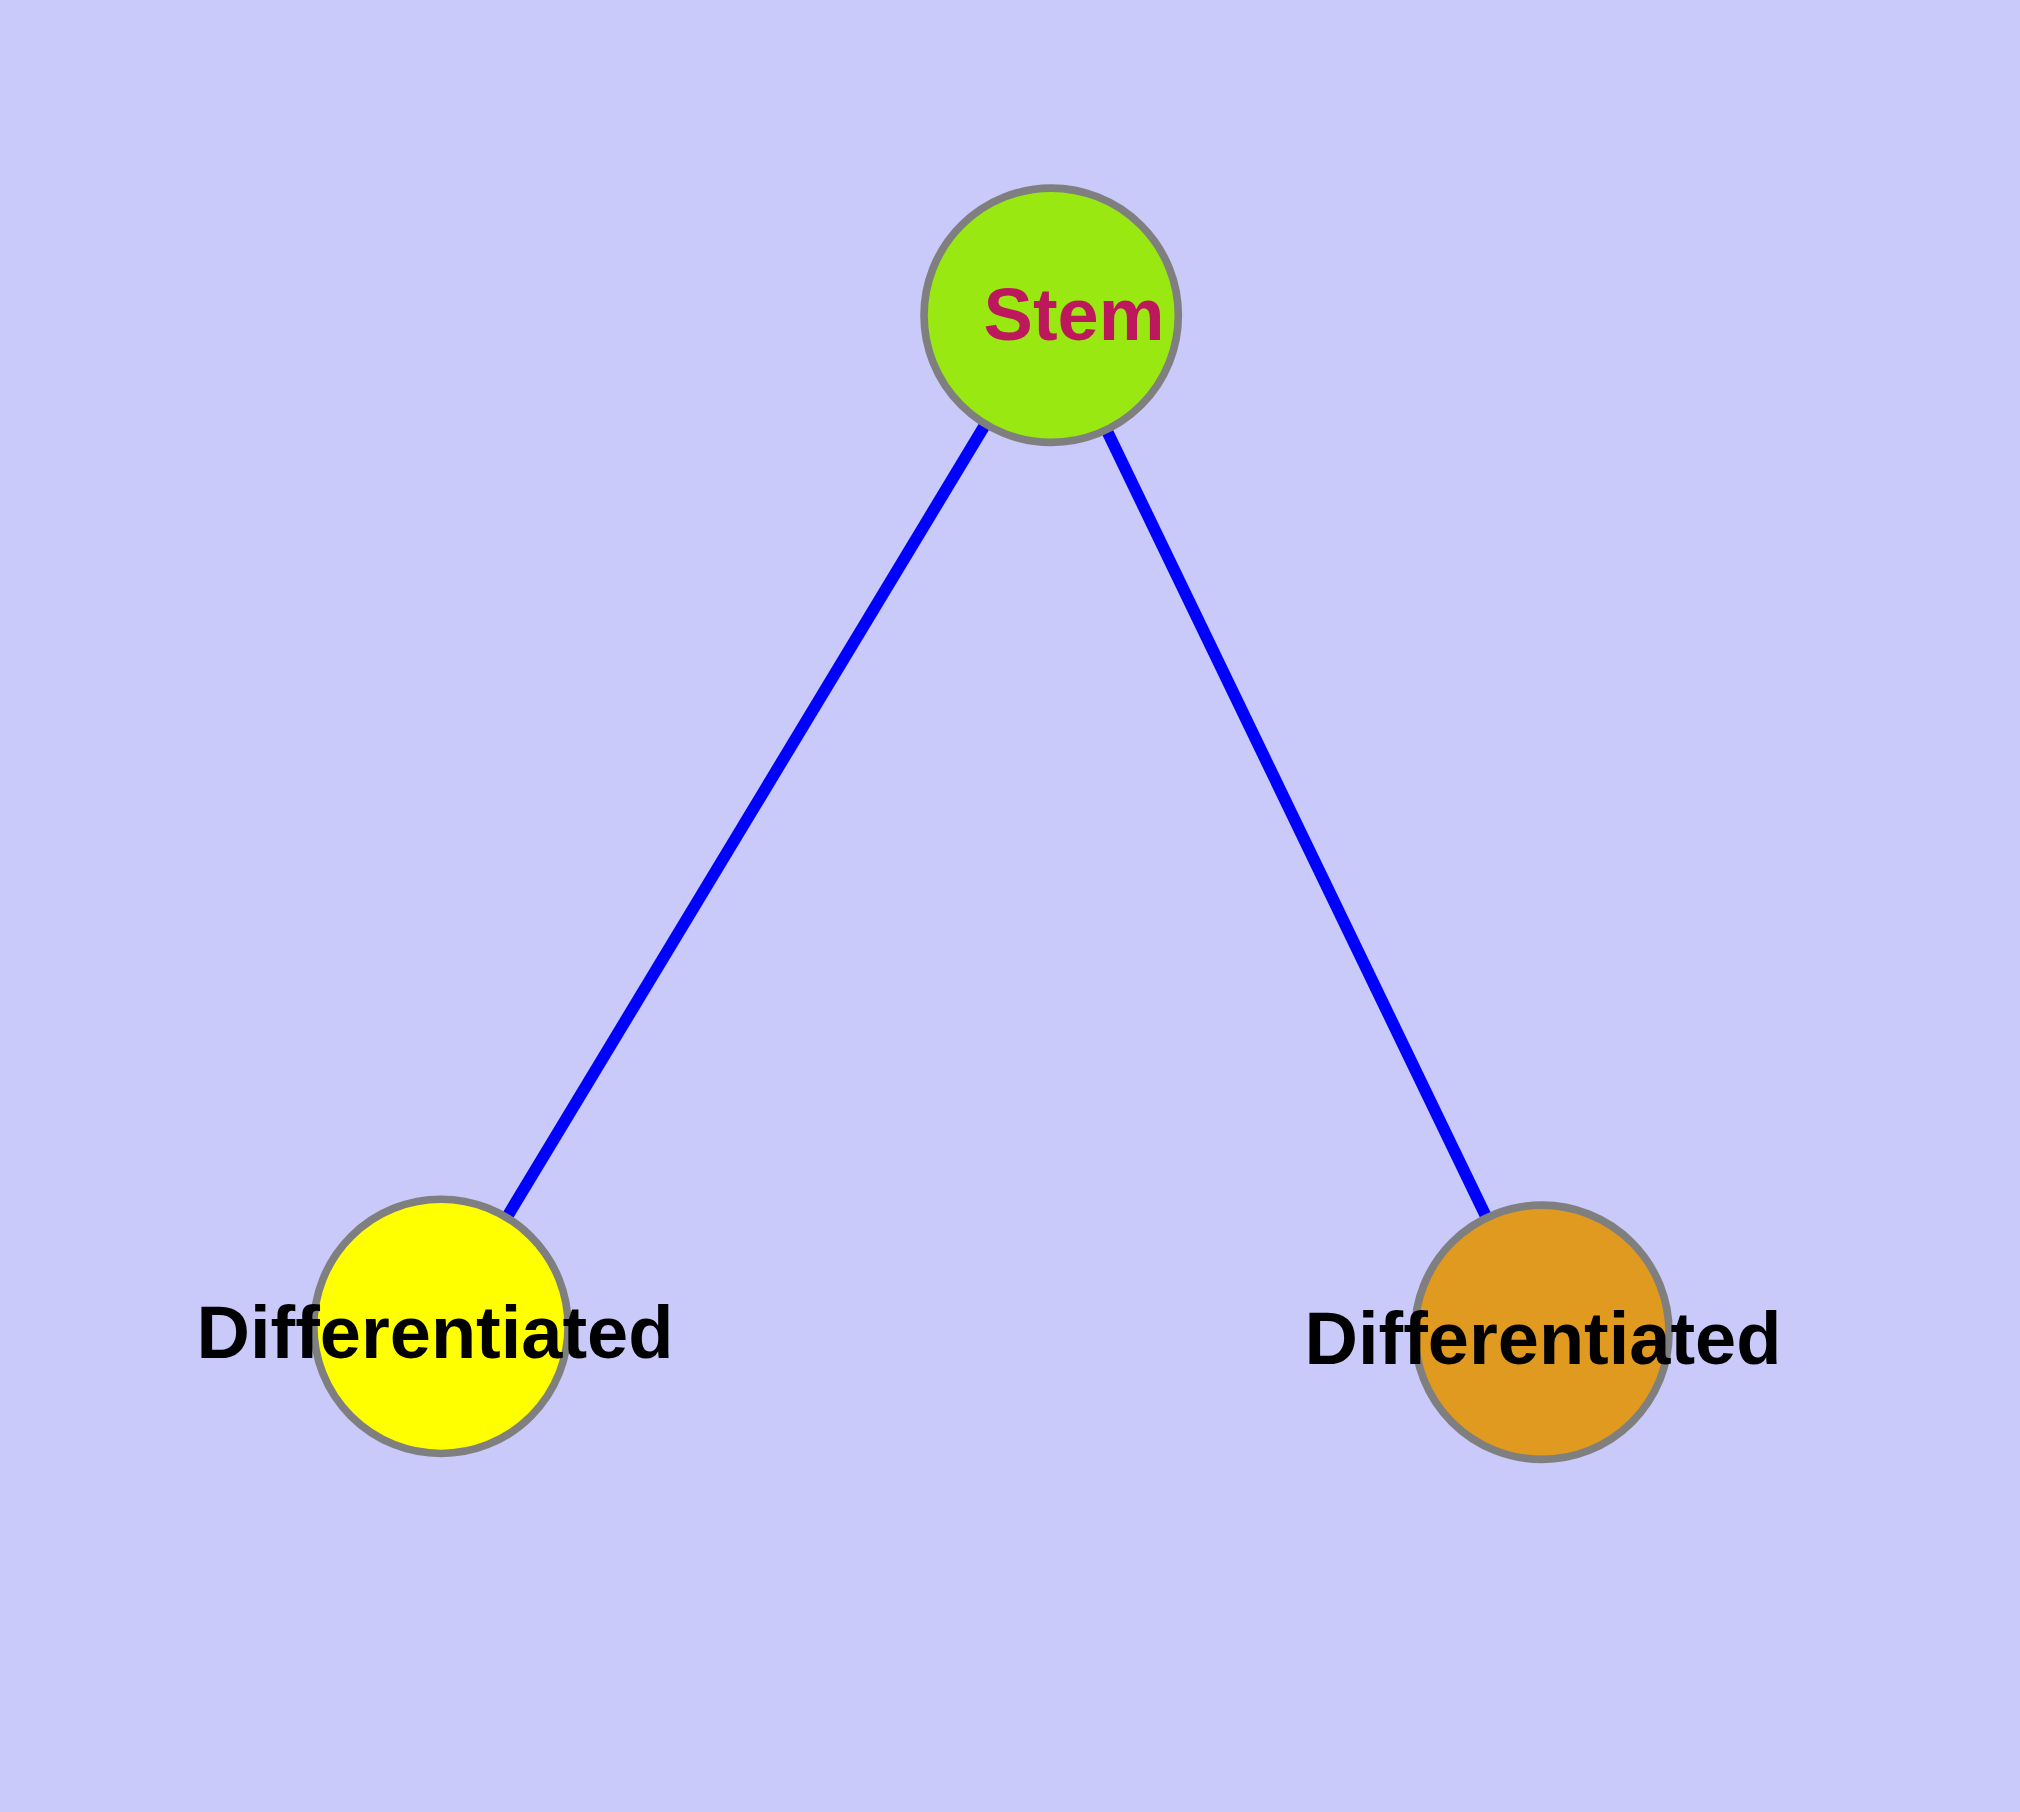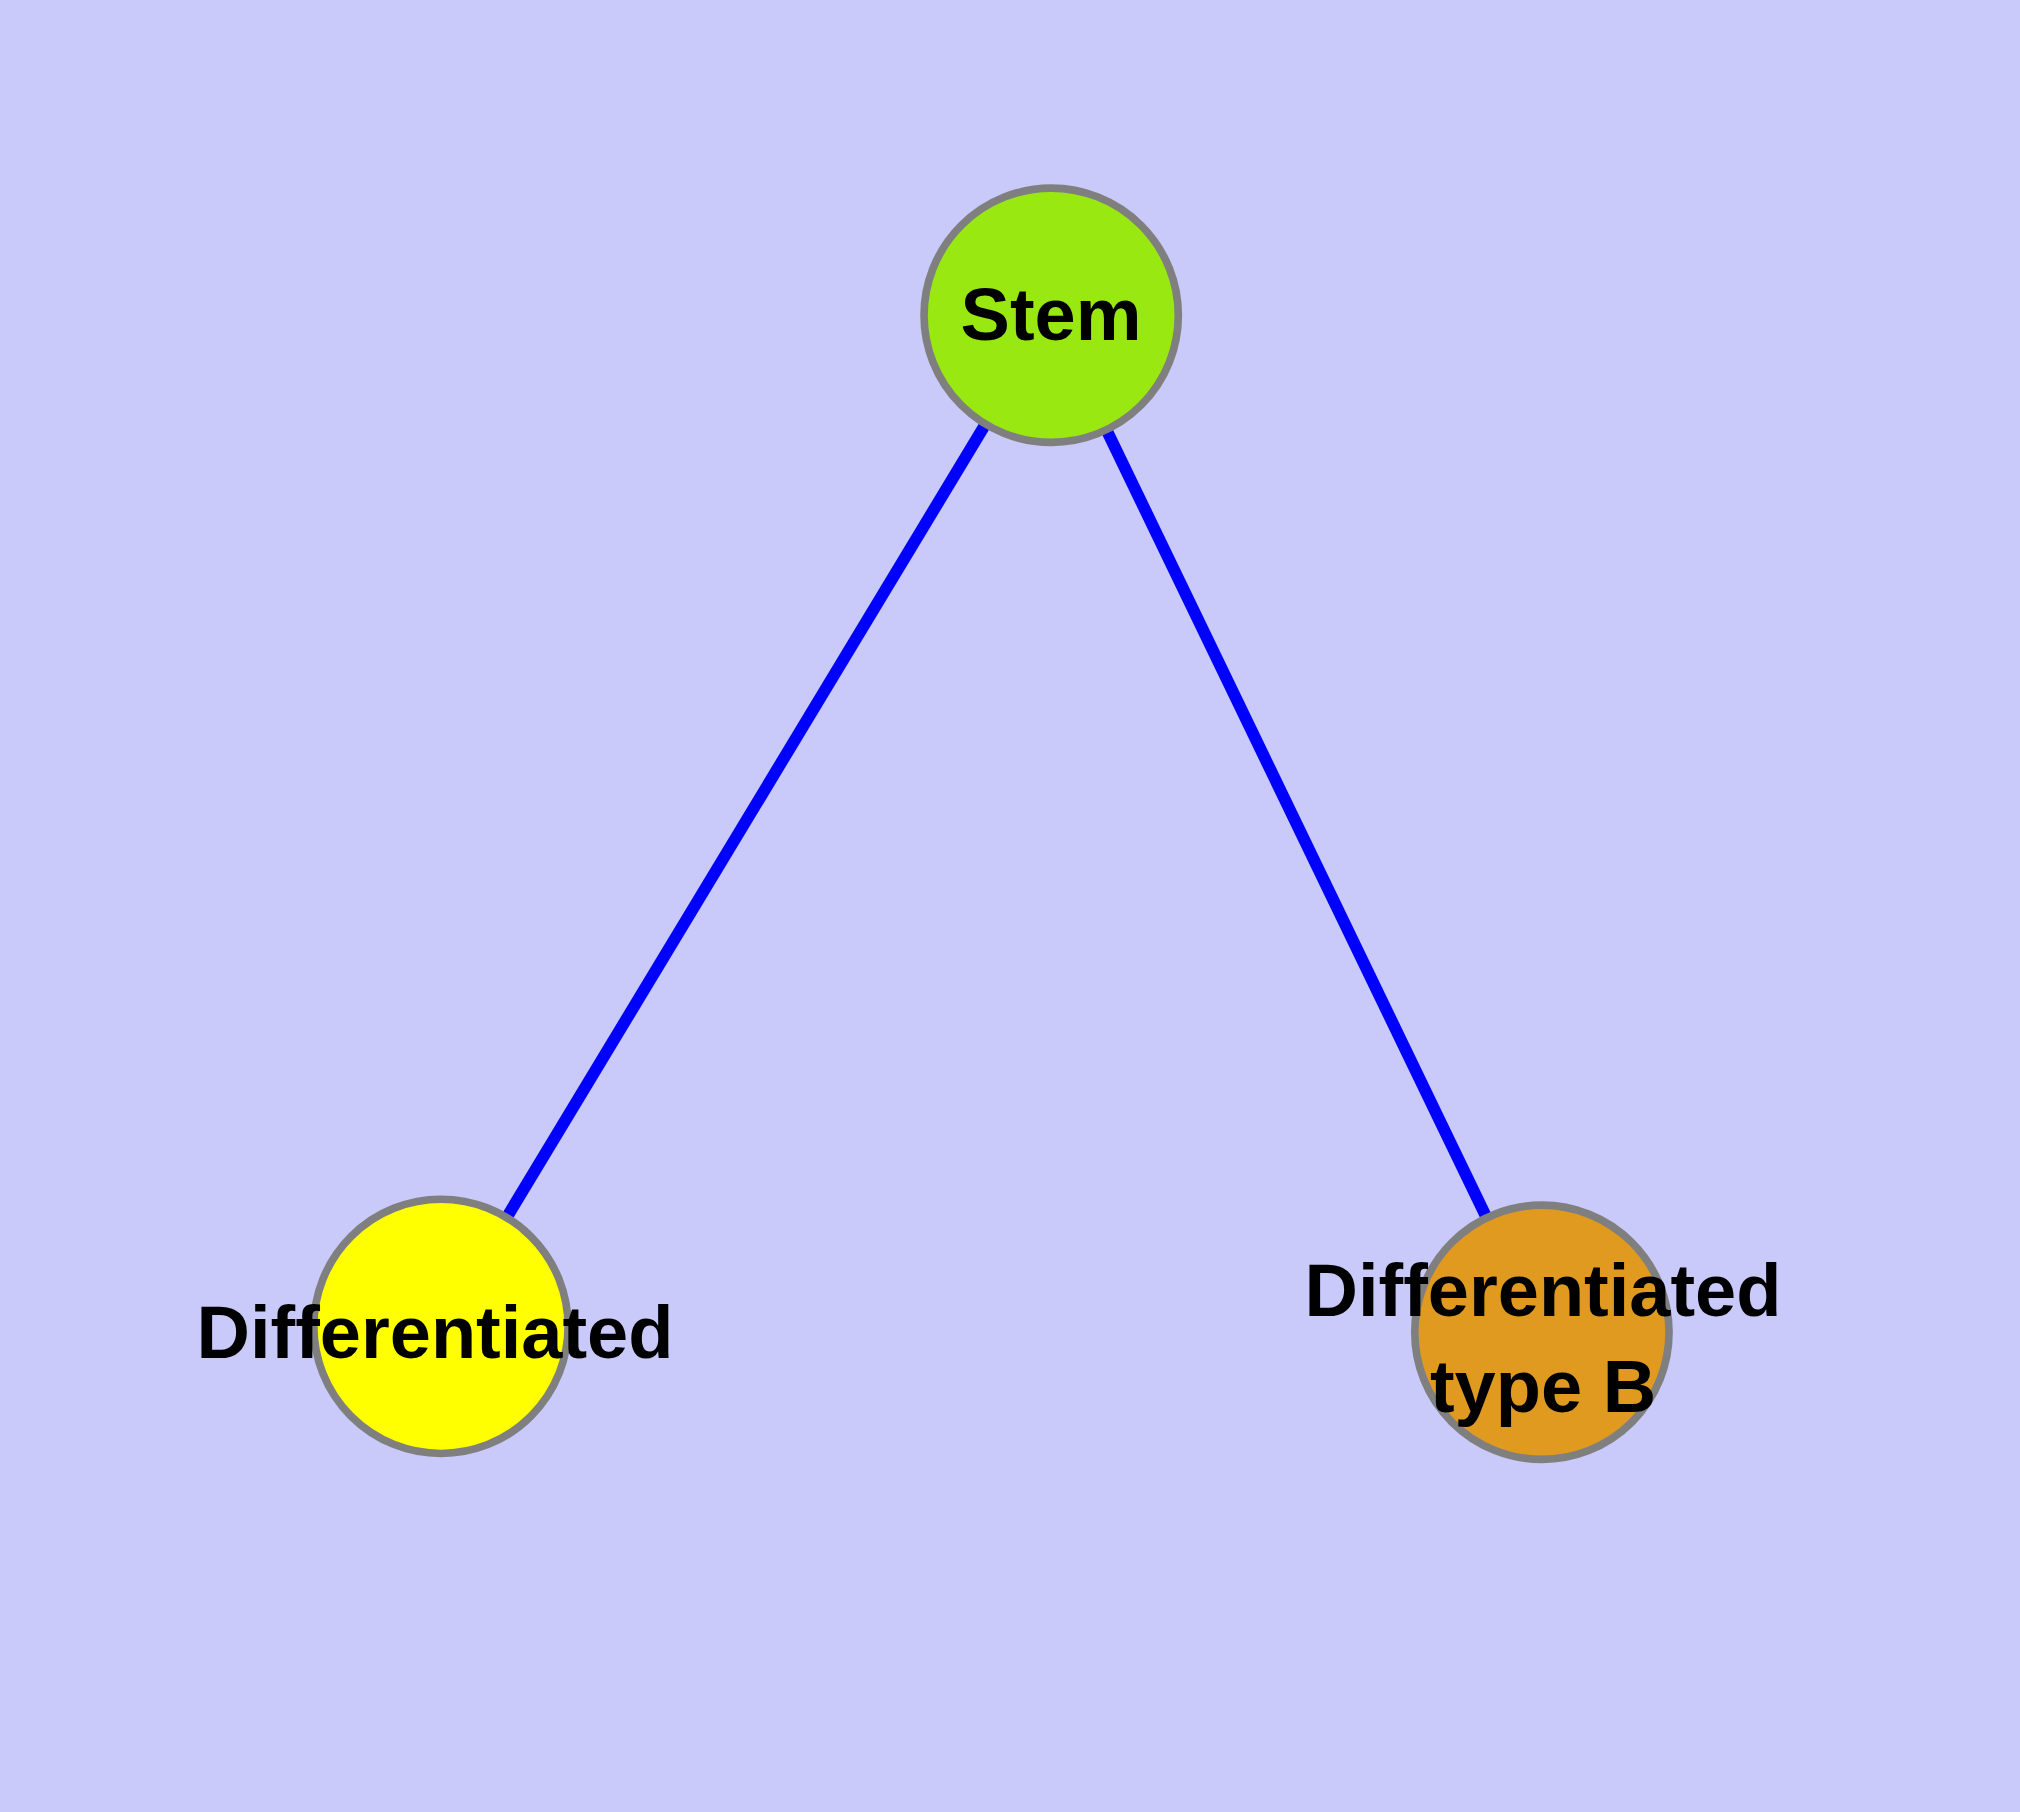--- a/index.html
+++ b/index.html
@@ -40,27 +40,26 @@
   <svg width="2021" height="1812" viewBox="0 0 2384 2138">
 
     <line x1="1240" y1="372" x2="520" y2="1565" stroke-width="14" stroke="#0000ff"></line>
     <line x1="1240" y1="372" x2="1819" y2="1572" stroke-width="14" stroke="#0000ff"></line>
 
     <circle cx="1240" cy="372" r="150" stroke-width="9" fill="#9ae811" stroke="#7f7f7f"></circle>
     <circle cx="520" cy="1565" r="150" stroke-width="9" fill="#ffff00" stroke="#7f7f7f"></circle>
     <circle cx="1819" cy="1572" r="150" stroke-width="9" fill="#e09a20" stroke="#7f7f7f"></circle>
   </svg>
 
-  <div class="node-label" style="left: 1051px; top: 315px; color: #000000;">
+  <div class="node-label" style="left: 1074px; top: 315px; color: #be185d;">
     <div>Stem</div>
   </div>
 
   <div class="node-label" style="left: 435px; top: 1333px; color: rgb(0, 0, 0);">
     <div>Differentiated</div>
   </div>
 
   <div class="node-label" style="left: 1543px; top: 1339px; color: rgb(0, 0, 0);">
     <div>Differentiated</div>
-    <div>type B</div>
   </div>
 
 </div>
 
 
 </body></html>

